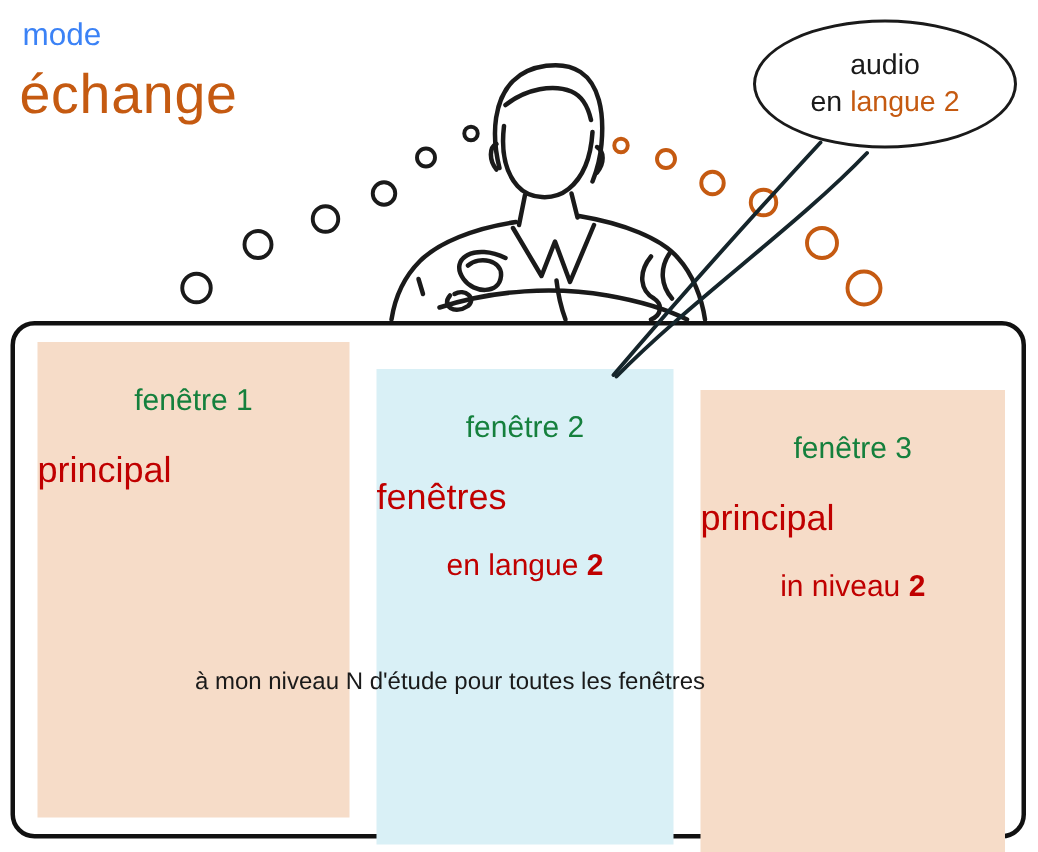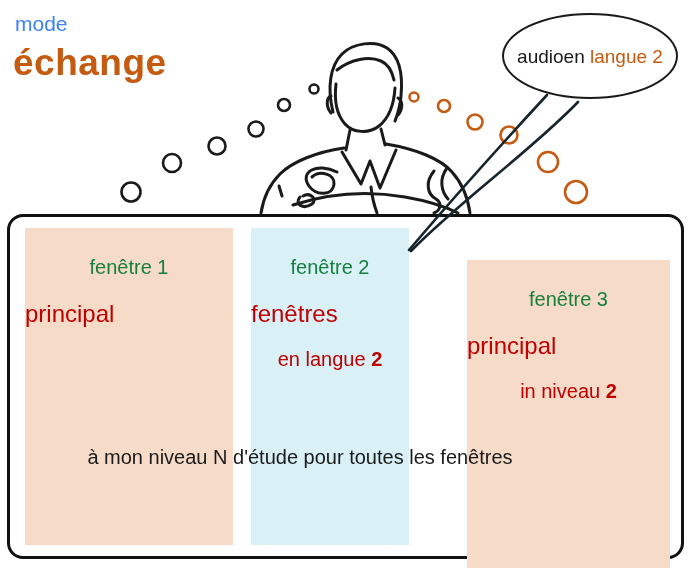--- a/index.html
+++ b/index.html
@@ -4,58 +4,58 @@
 <style>
   html,body { margin:0; padding:0; background:#ffffff; }
   .canvas {
     position:relative; width:692px; height:568px; background:#ffffff;
     font-family:"Liberation Sans", sans-serif; overflow:hidden;
   }
   .eyebrow {
     position:absolute; left:15px; top:12px; font-size:21px; color:#3b82f6; z-index:8;
   }
   .title {
-    position:absolute; left:13px; top:42px; font-size:37px; font-weight:bold;
+    position:absolute; left:13px; top:42px; font-size:37px; font-weight:normal;
     color:var(--accent-orange); z-index:8; letter-spacing:0.5px;text-align:right;
   }
   .figure-svg { position:absolute; left:0; top:0; width:692px; height:568px; z-index:1; }
   .sketch { fill:none; stroke:var(--ink); stroke-width:3; stroke-linecap:round; stroke-linejoin:round; }
   .dot-black { fill:none; stroke:var(--ink); stroke-width:2.6; }
   .dot-orange { fill:none; stroke:var(--accent-orange); stroke-width:2.6; }
   .panel {
     position:absolute; left:7px; top:214px; width:677px; height:345px; box-sizing:border-box;
     background:#ffffff; border:3px solid #111111; border-radius:16px; z-index:2;
   }
   .window-box { position:absolute; top:228px; height:317px; z-index:3; }
   .box-1 { left:25px;  width:208px; background:var(--window-peach); }
-  .box-2 { left:251px; width:158px; background:var(--window-blue);  }
+  .box-2 { left:251px; width:198px; background:var(--window-blue);margin-top:18px;  }
   .box-3 { left:467px; width:203px; background:var(--window-peach);margin-top:32px; }
   .win-name {
     position:absolute; top:28px; left:0; width:100%; text-align:center;
     font-size:20px; color:#15803d;
   }
   .win-role {
     position:absolute; top:72px; left:0; width:100%; text-align:left;
     font-size:24px; font-weight:normal; color:var(--accent-red);
   }
   .win-lang {
     position:absolute; top:120px; left:0; width:100%; text-align:center;
     font-size:20px; color:var(--accent-red);
   }
   .win-lang .num { font-weight:bold; }
   .footer-note {
     position:absolute; left:7px; top:446px; width:586px; text-align:center;
-    font-size:20px; color:#1a1a1a; z-index:5;
+    font-size:16px; color:#1a1a1a; z-index:5;
   }
   .tail-svg { position:absolute; left:0; top:0; width:692px; height:568px; z-index:6; pointer-events:none; }
   .tail-line { fill:none; stroke:#15252b; stroke-width:2.6; stroke-linecap:round; }
   .bubble {
     position:absolute; left:502px; top:13px; width:176px; height:86px; box-sizing:border-box;
     border:2.5px solid #1a1a1a; border-radius:50%; background:#ffffff; z-index:7;
-    display:flex; flex-direction:row; justify-content:center; align-items:center;
+    display:flex; flex-direction:column; justify-content:center; align-items:center;
     font-size:19px; line-height:25px; color:#1a1a1a;
   }
   .bubble .hl { color:var(--accent-orange); }
 </style>
 </head>
 <body>
 
 <div class="canvas">
 
   <div class="eyebrow">mode</div>

